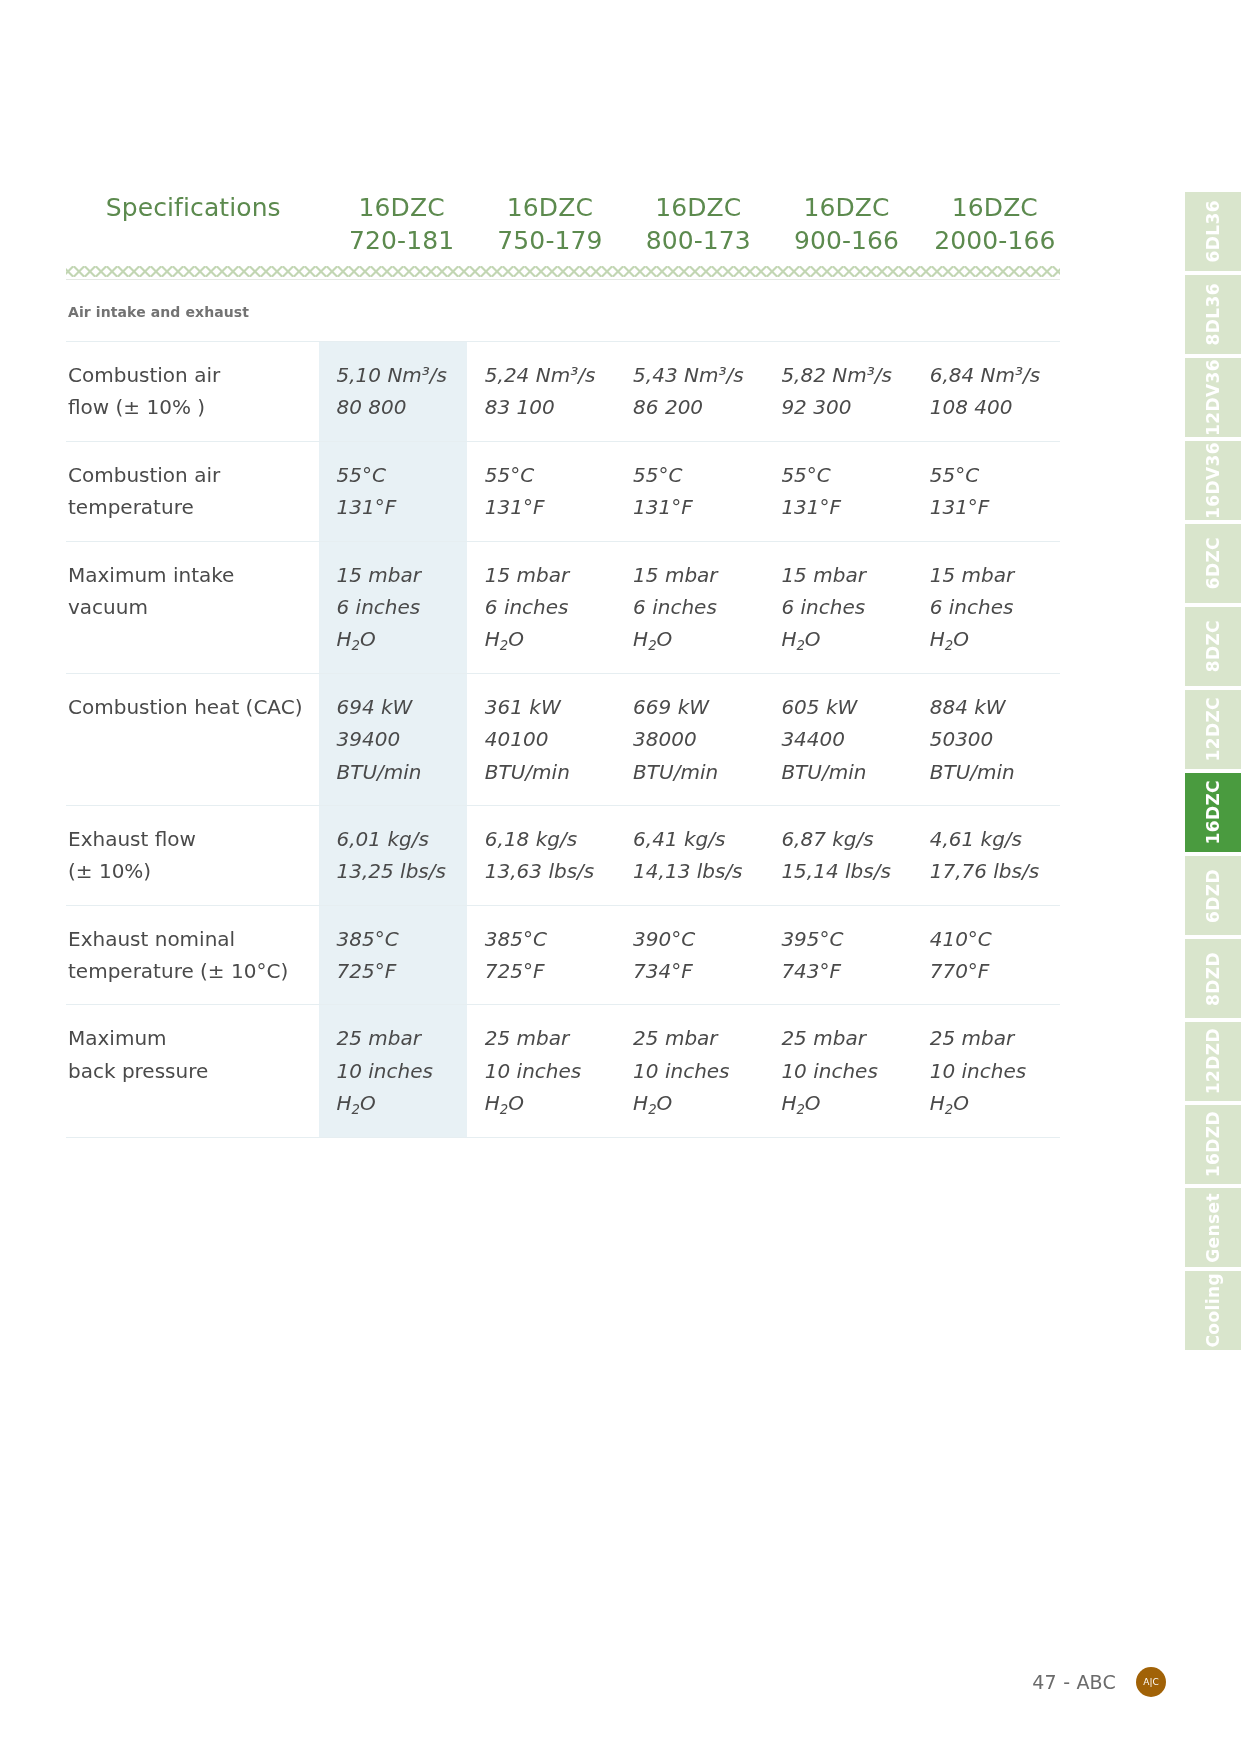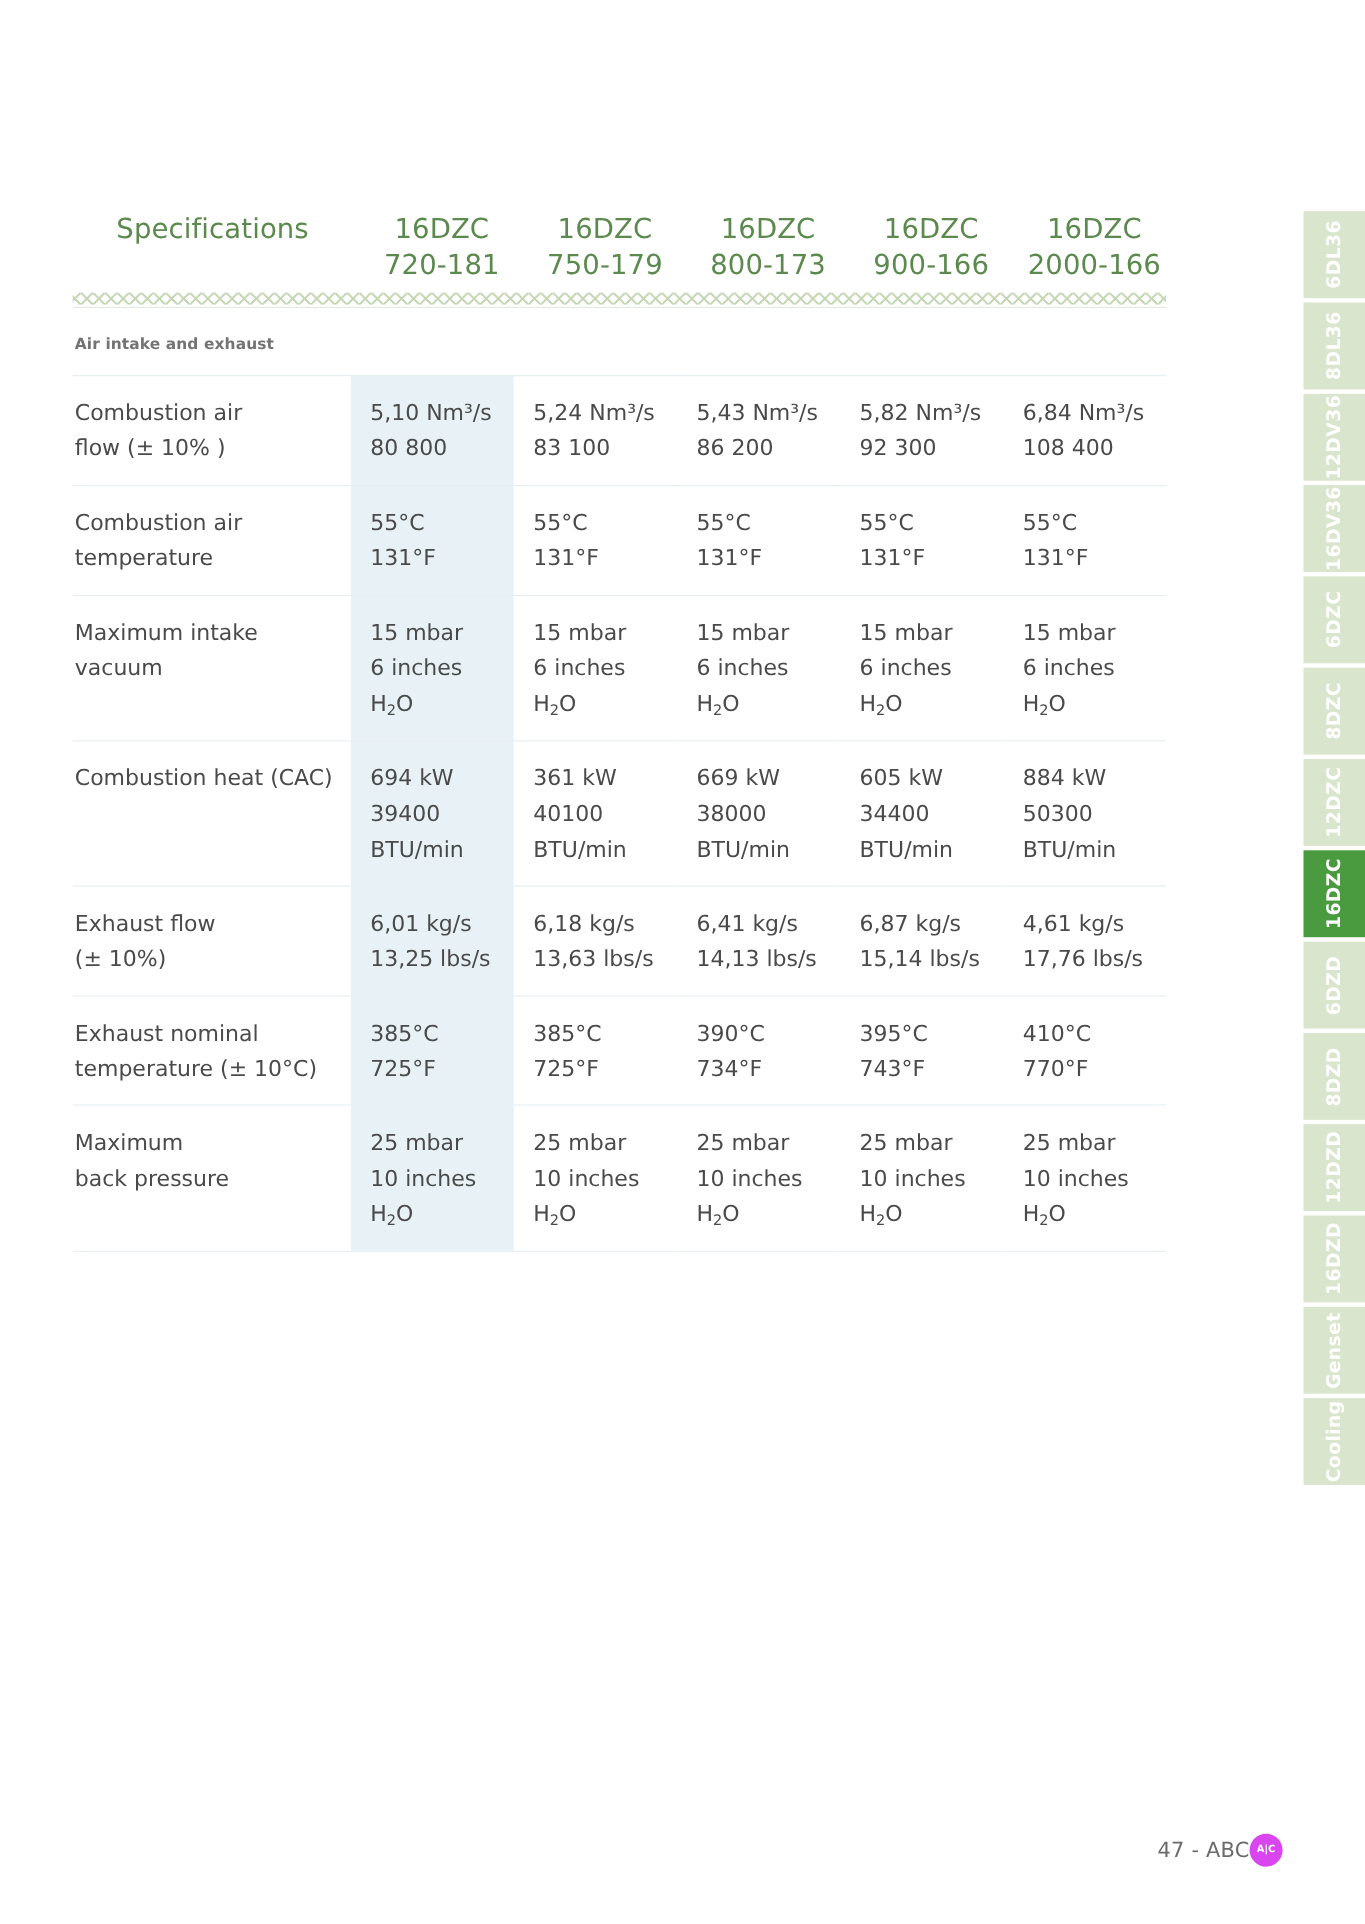--- a/index.html
+++ b/index.html
@@ -94,20 +94,21 @@
     font-weight: 400;
     margin-left: 24px;
   }
   .data-row td.label-col {
     padding-left: 2px;
     padding-right: 8px;
   }
   .data-row td.data-col {
     padding-left: 18px;
     padding-right: 16px;
+    font-style: italic;
   }
   .data-row td.highlight {
     background: #e8f1f5;
   }
 
   .cellline { display: block; white-space: nowrap; }
 
   sub {
     font-size: 0.66em;
     vertical-align: baseline;
@@ -144,37 +145,37 @@
   }
   .tab.active { background: #4a9b3f; }
 
   
   .footer {
     position: absolute;
     right: 75px;
     bottom: 52px;
     display: flex;
     align-items: center;
-    gap: 0;
+    gap: 20px;
   }
   .page-num {
     font-size: 19px;
     color: #6b6b6b;
     letter-spacing: 0.2px;
   }
   .logo {
     width: 30px; height: 30px;
     border-radius: 50%;
-    background: #d946ef;
+    background: #a16207;
     color: #ffffff;
     display: flex;
     align-items: center;
     justify-content: center;
     font-size: 9px;
-    font-weight: 700;
+    font-weight: 400;
     line-height: 1;
     letter-spacing: 0;
   }
 </style>
 </head>
 <body>
 
 <div class="page">
 
   <div class="content">

